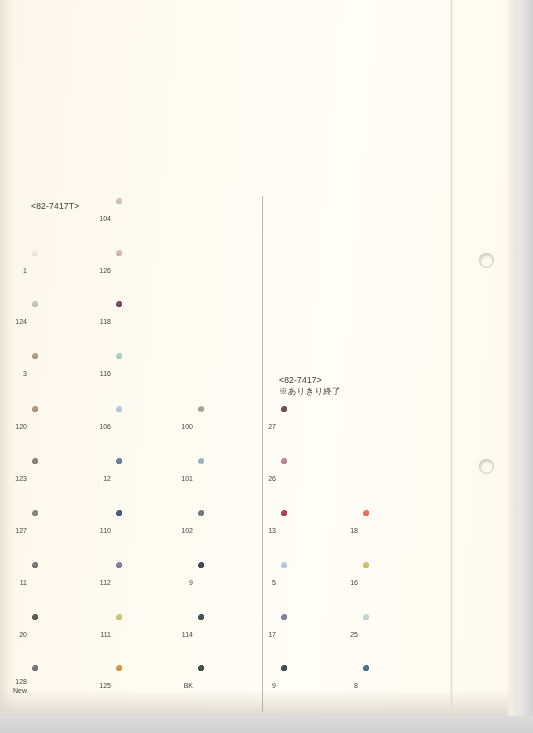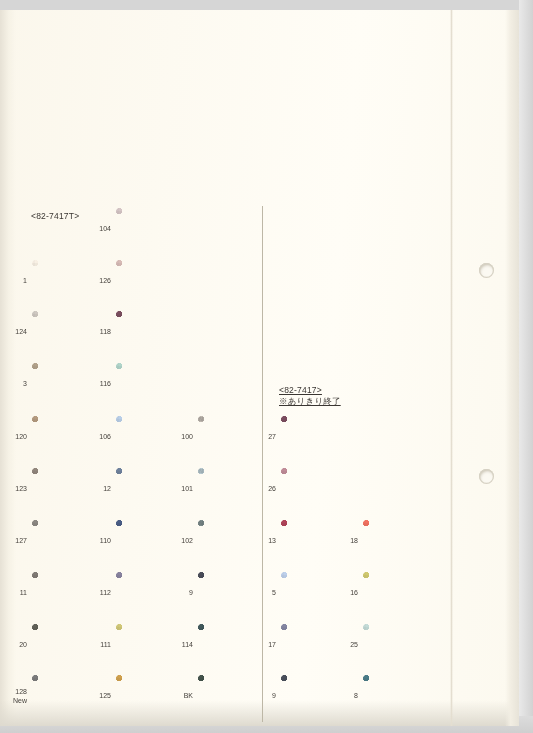--- a/index.html
+++ b/index.html
@@ -116,21 +116,21 @@
     background-image:
       repeating-linear-gradient(0deg,rgba(255,255,255,.55) 0px,rgba(255,255,255,.55) .7px,rgba(0,0,0,.22) .7px,rgba(0,0,0,.22) 1.8px),
       repeating-linear-gradient(92deg,rgba(255,255,255,.30) 0px,rgba(255,255,255,.30) 1px,rgba(0,0,0,.14) 1px,rgba(0,0,0,.14) 2.6px);
   }
   .sheen{
     position:absolute; left:0; top:0; right:0; bottom:0;
     background:linear-gradient(118deg,rgba(255,255,255,.22) 0%,rgba(255,255,255,.04) 38%,rgba(0,0,0,.05) 100%);
     pointer-events:none;
   }
   
-  .soft{filter:blur(.38px);margin-top:10px;}
+  .soft{filter:blur(.38px);}
 </style>
 </head>
 <body>
 
 <div id="sheet">
 
   <div class="bg-right"></div>
   <div class="bg-bottom"></div>
 
   <div class="paper soft">
@@ -139,21 +139,21 @@
     <div class="paper-edge-right"></div>
 
     <div class="fold" style="left:450px"></div>
 
     <div class="hole" style="left:479px;top:253px"></div>
     <div class="hole" style="left:479px;top:459px"></div>
 
     <div class="divider" style="left:262px;top:196px;height:516px"></div>
 
     <div class="group-head" id="head-left" style="left: 31px; top: 201px;">&lt;82-7417T&gt;</div>
-    <div class="group-head" id="head-right" style="left: 279px; top: 375px; text-decoration: underline;">&lt;82-7417&gt;
+    <div class="group-head" id="head-right" style="left: 279px; top: 375px;">&lt;82-7417&gt;
 ※ありきり終了</div>
 
     <div id="grid">
         <div class="cell" style="left: 116px; top: 198px; width: 66px; height: 42px;">
           <span class="code">104</span>
           <div class="chip" style="--c: #cbb8b8;">
             <span class="scallop-t"></span>
             <span class="scallop-b"></span>
             <span class="scallop-l"></span>
             <span class="scallop-r"></span>

